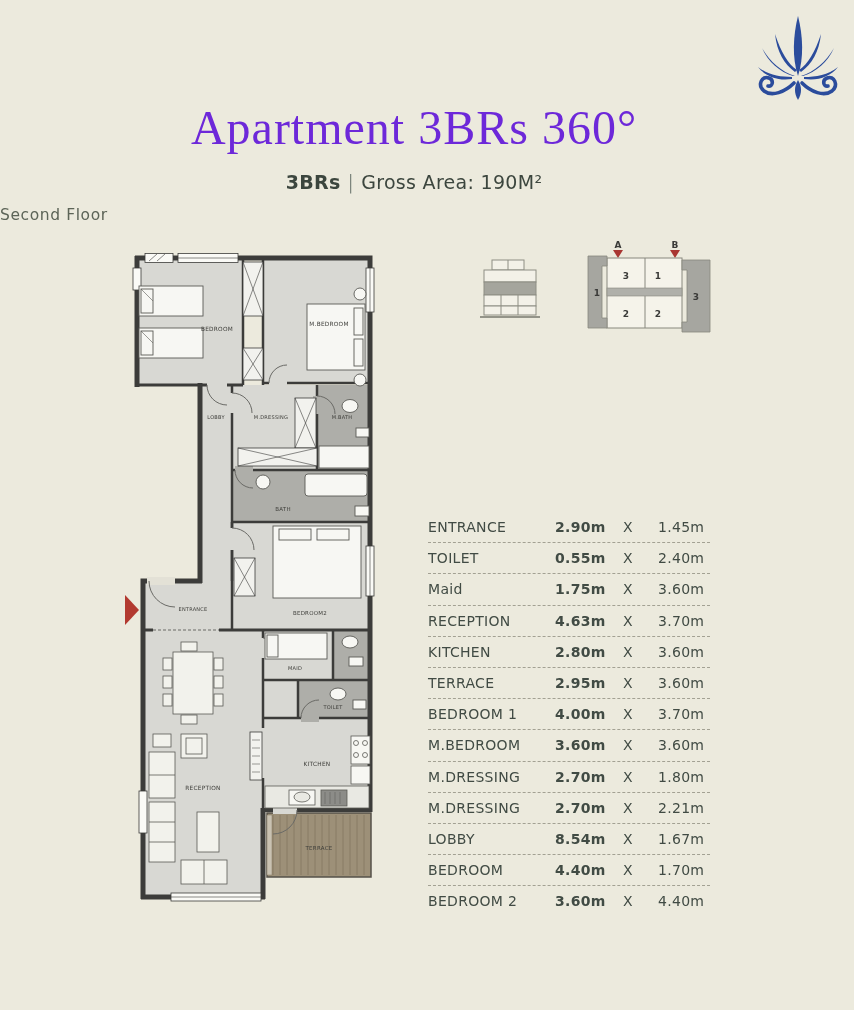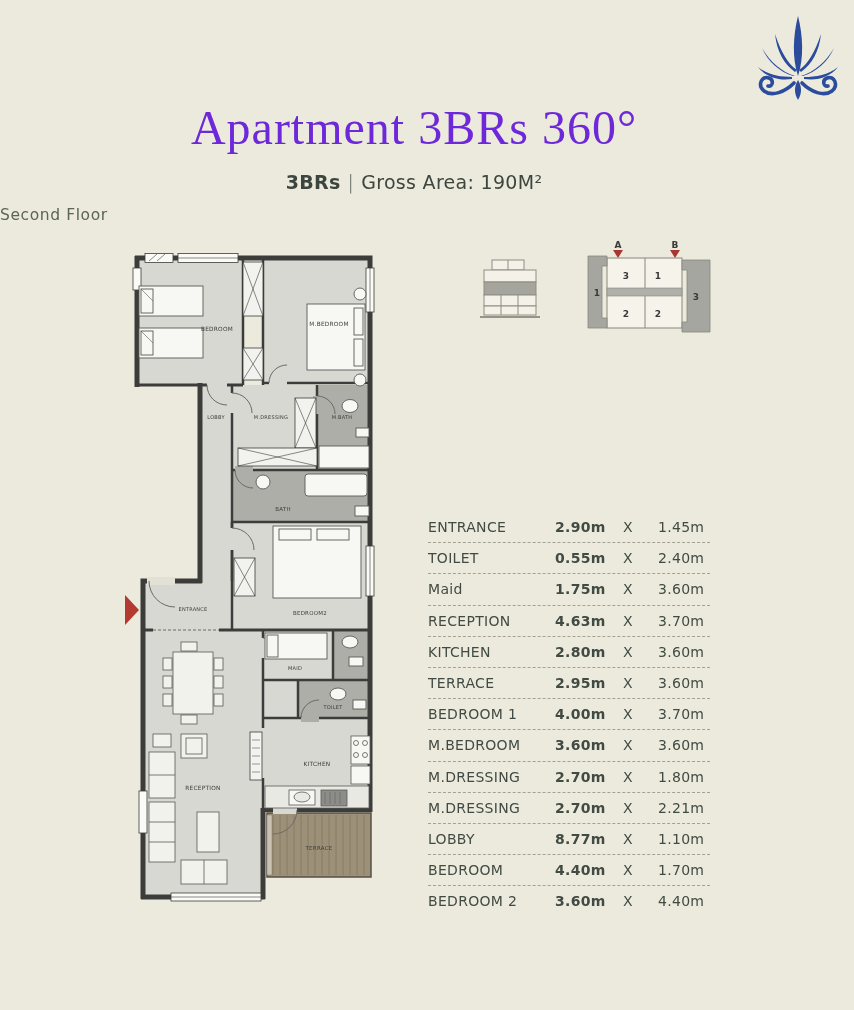--- a/index.html
+++ b/index.html
@@ -373,23 +373,23 @@
         <span class="v2">1.80m</span>
       </div>
     <div class="dim-row">
         <span class="lbl">M.DRESSING</span>
         <span class="v1">2.70m</span>
         <span class="xx">X</span>
         <span class="v2">2.21m</span>
       </div>
     <div class="dim-row">
         <span class="lbl">LOBBY</span>
-        <span class="v1">8.77m</span>
-        <span class="xx">X</span>
-        <span class="v2">1.10m</span>
+        <span class="v1">8.54m</span>
+        <span class="xx">X</span>
+        <span class="v2">1.67m</span>
       </div>
     <div class="dim-row">
         <span class="lbl">BEDROOM</span>
         <span class="v1">4.40m</span>
         <span class="xx">X</span>
         <span class="v2">1.70m</span>
       </div>
     <div class="dim-row">
         <span class="lbl">BEDROOM 2</span>
         <span class="v1">3.60m</span>

